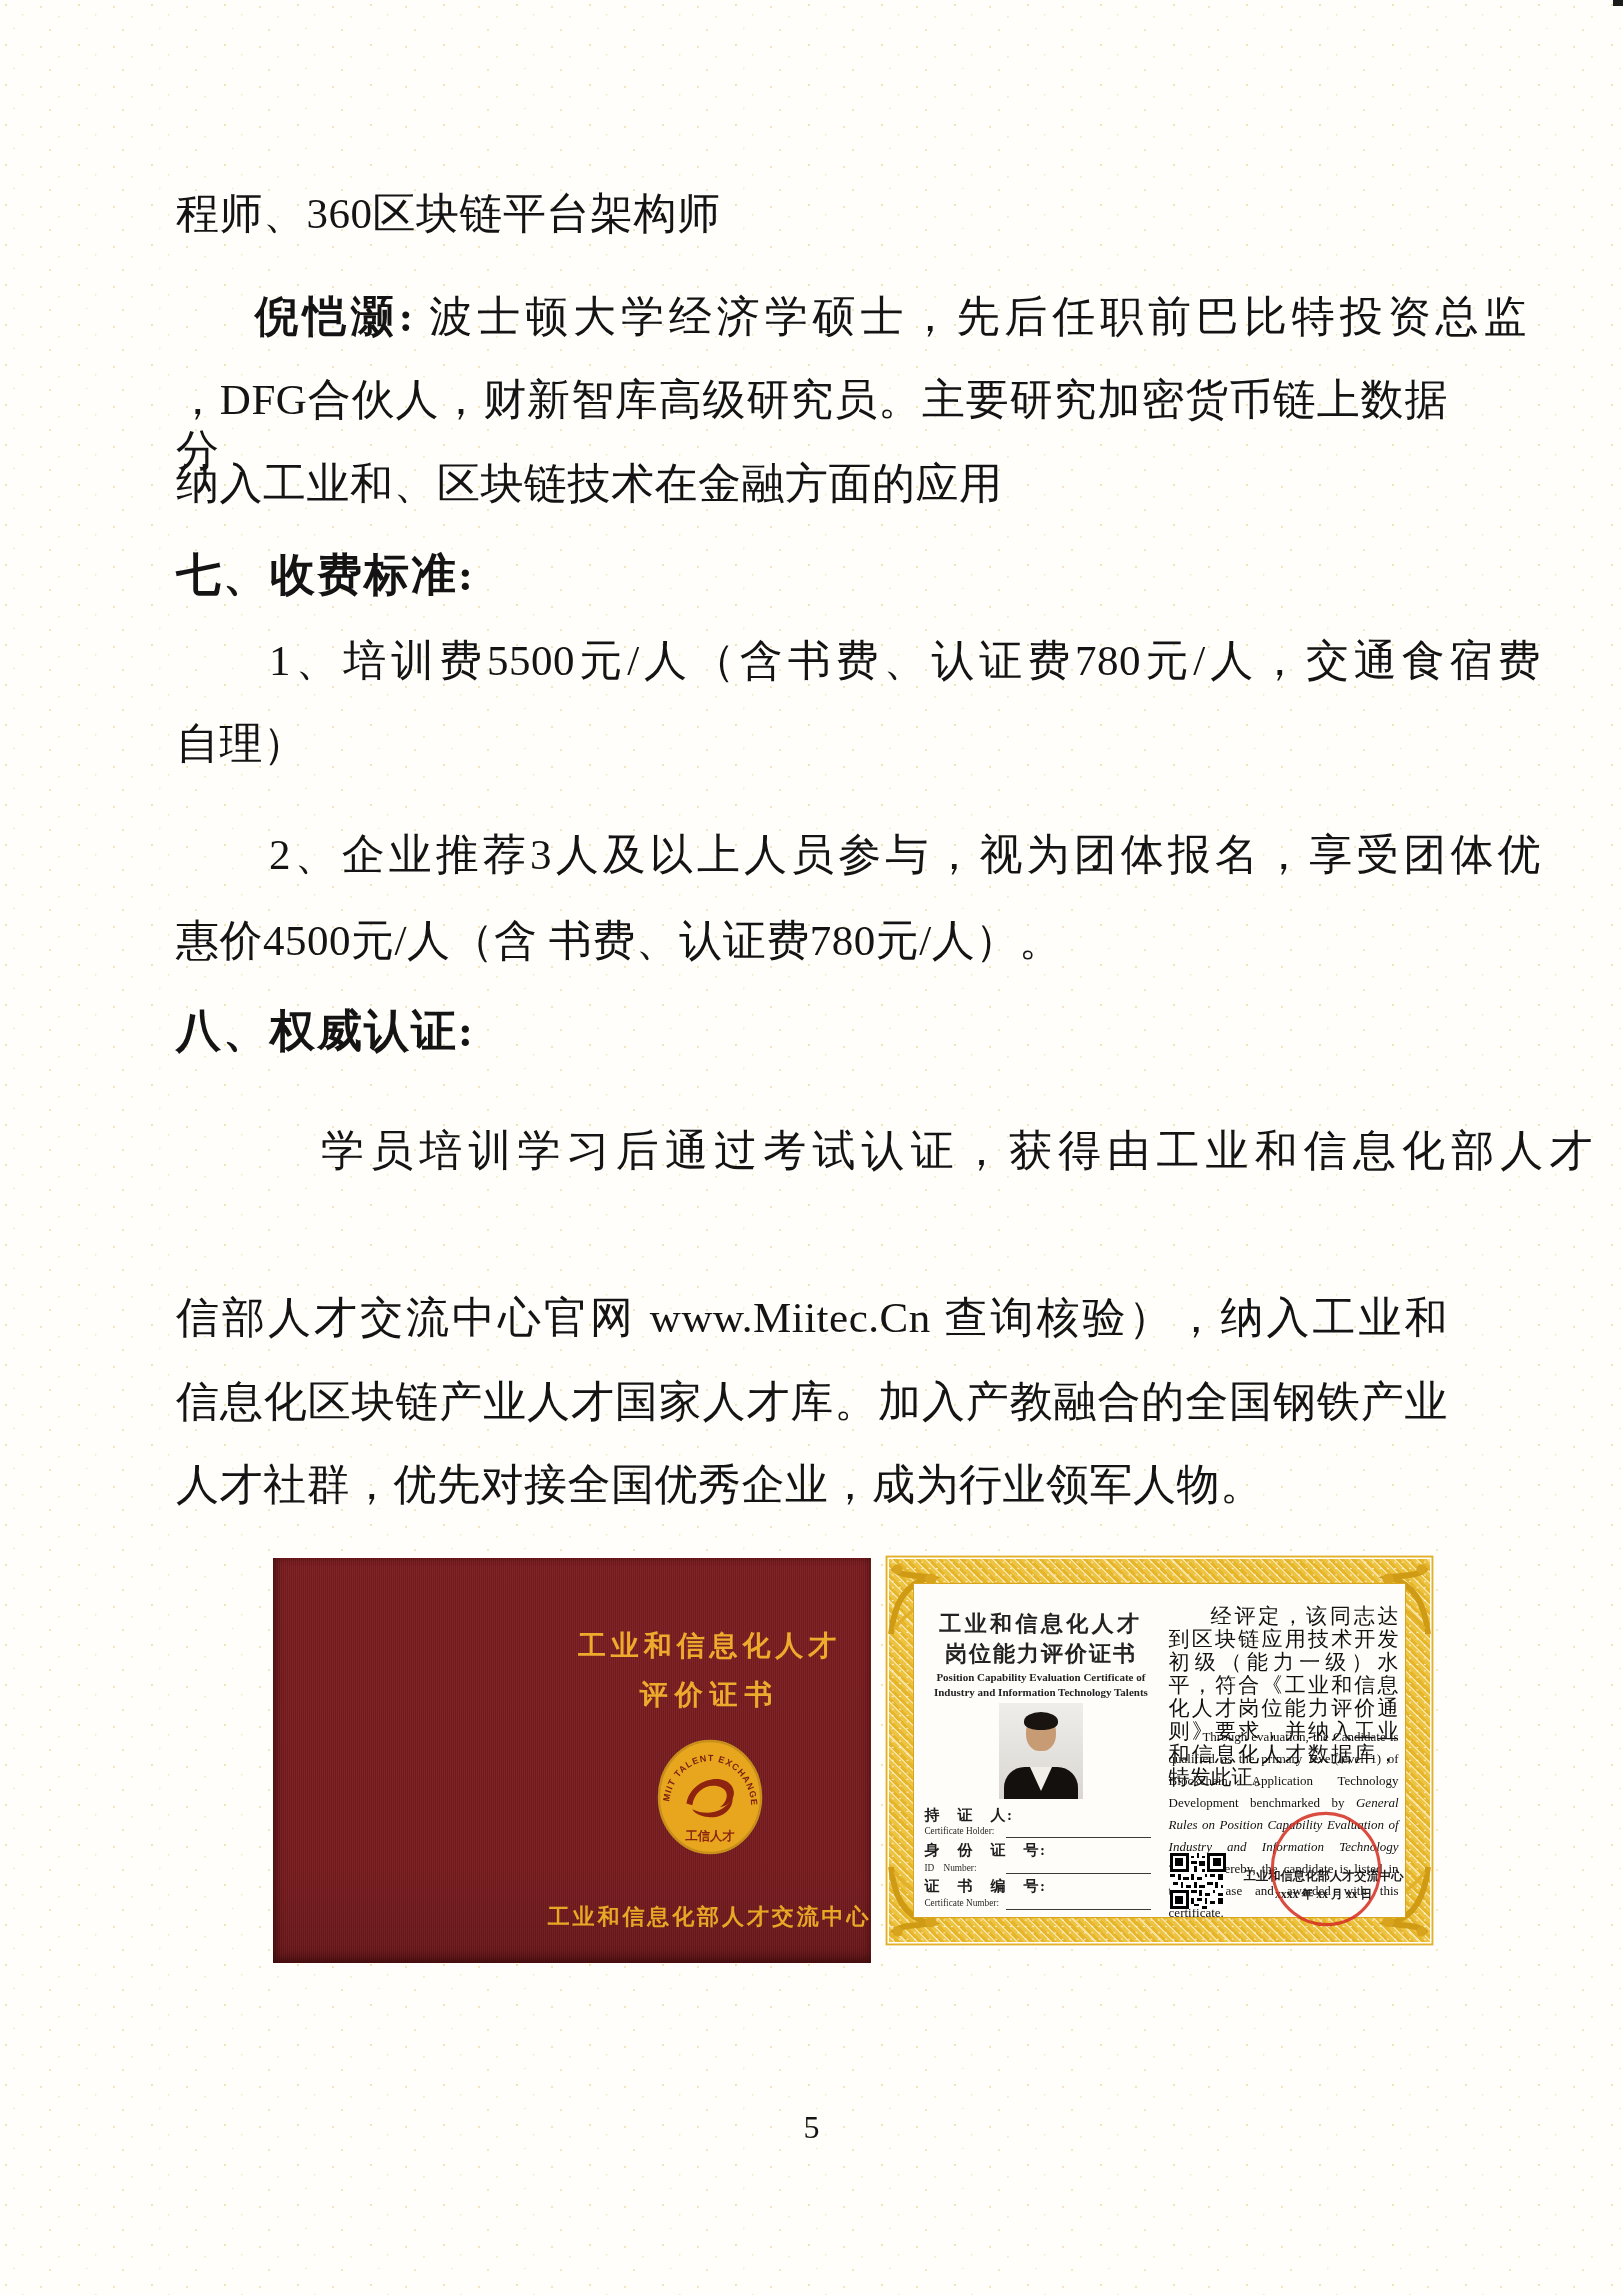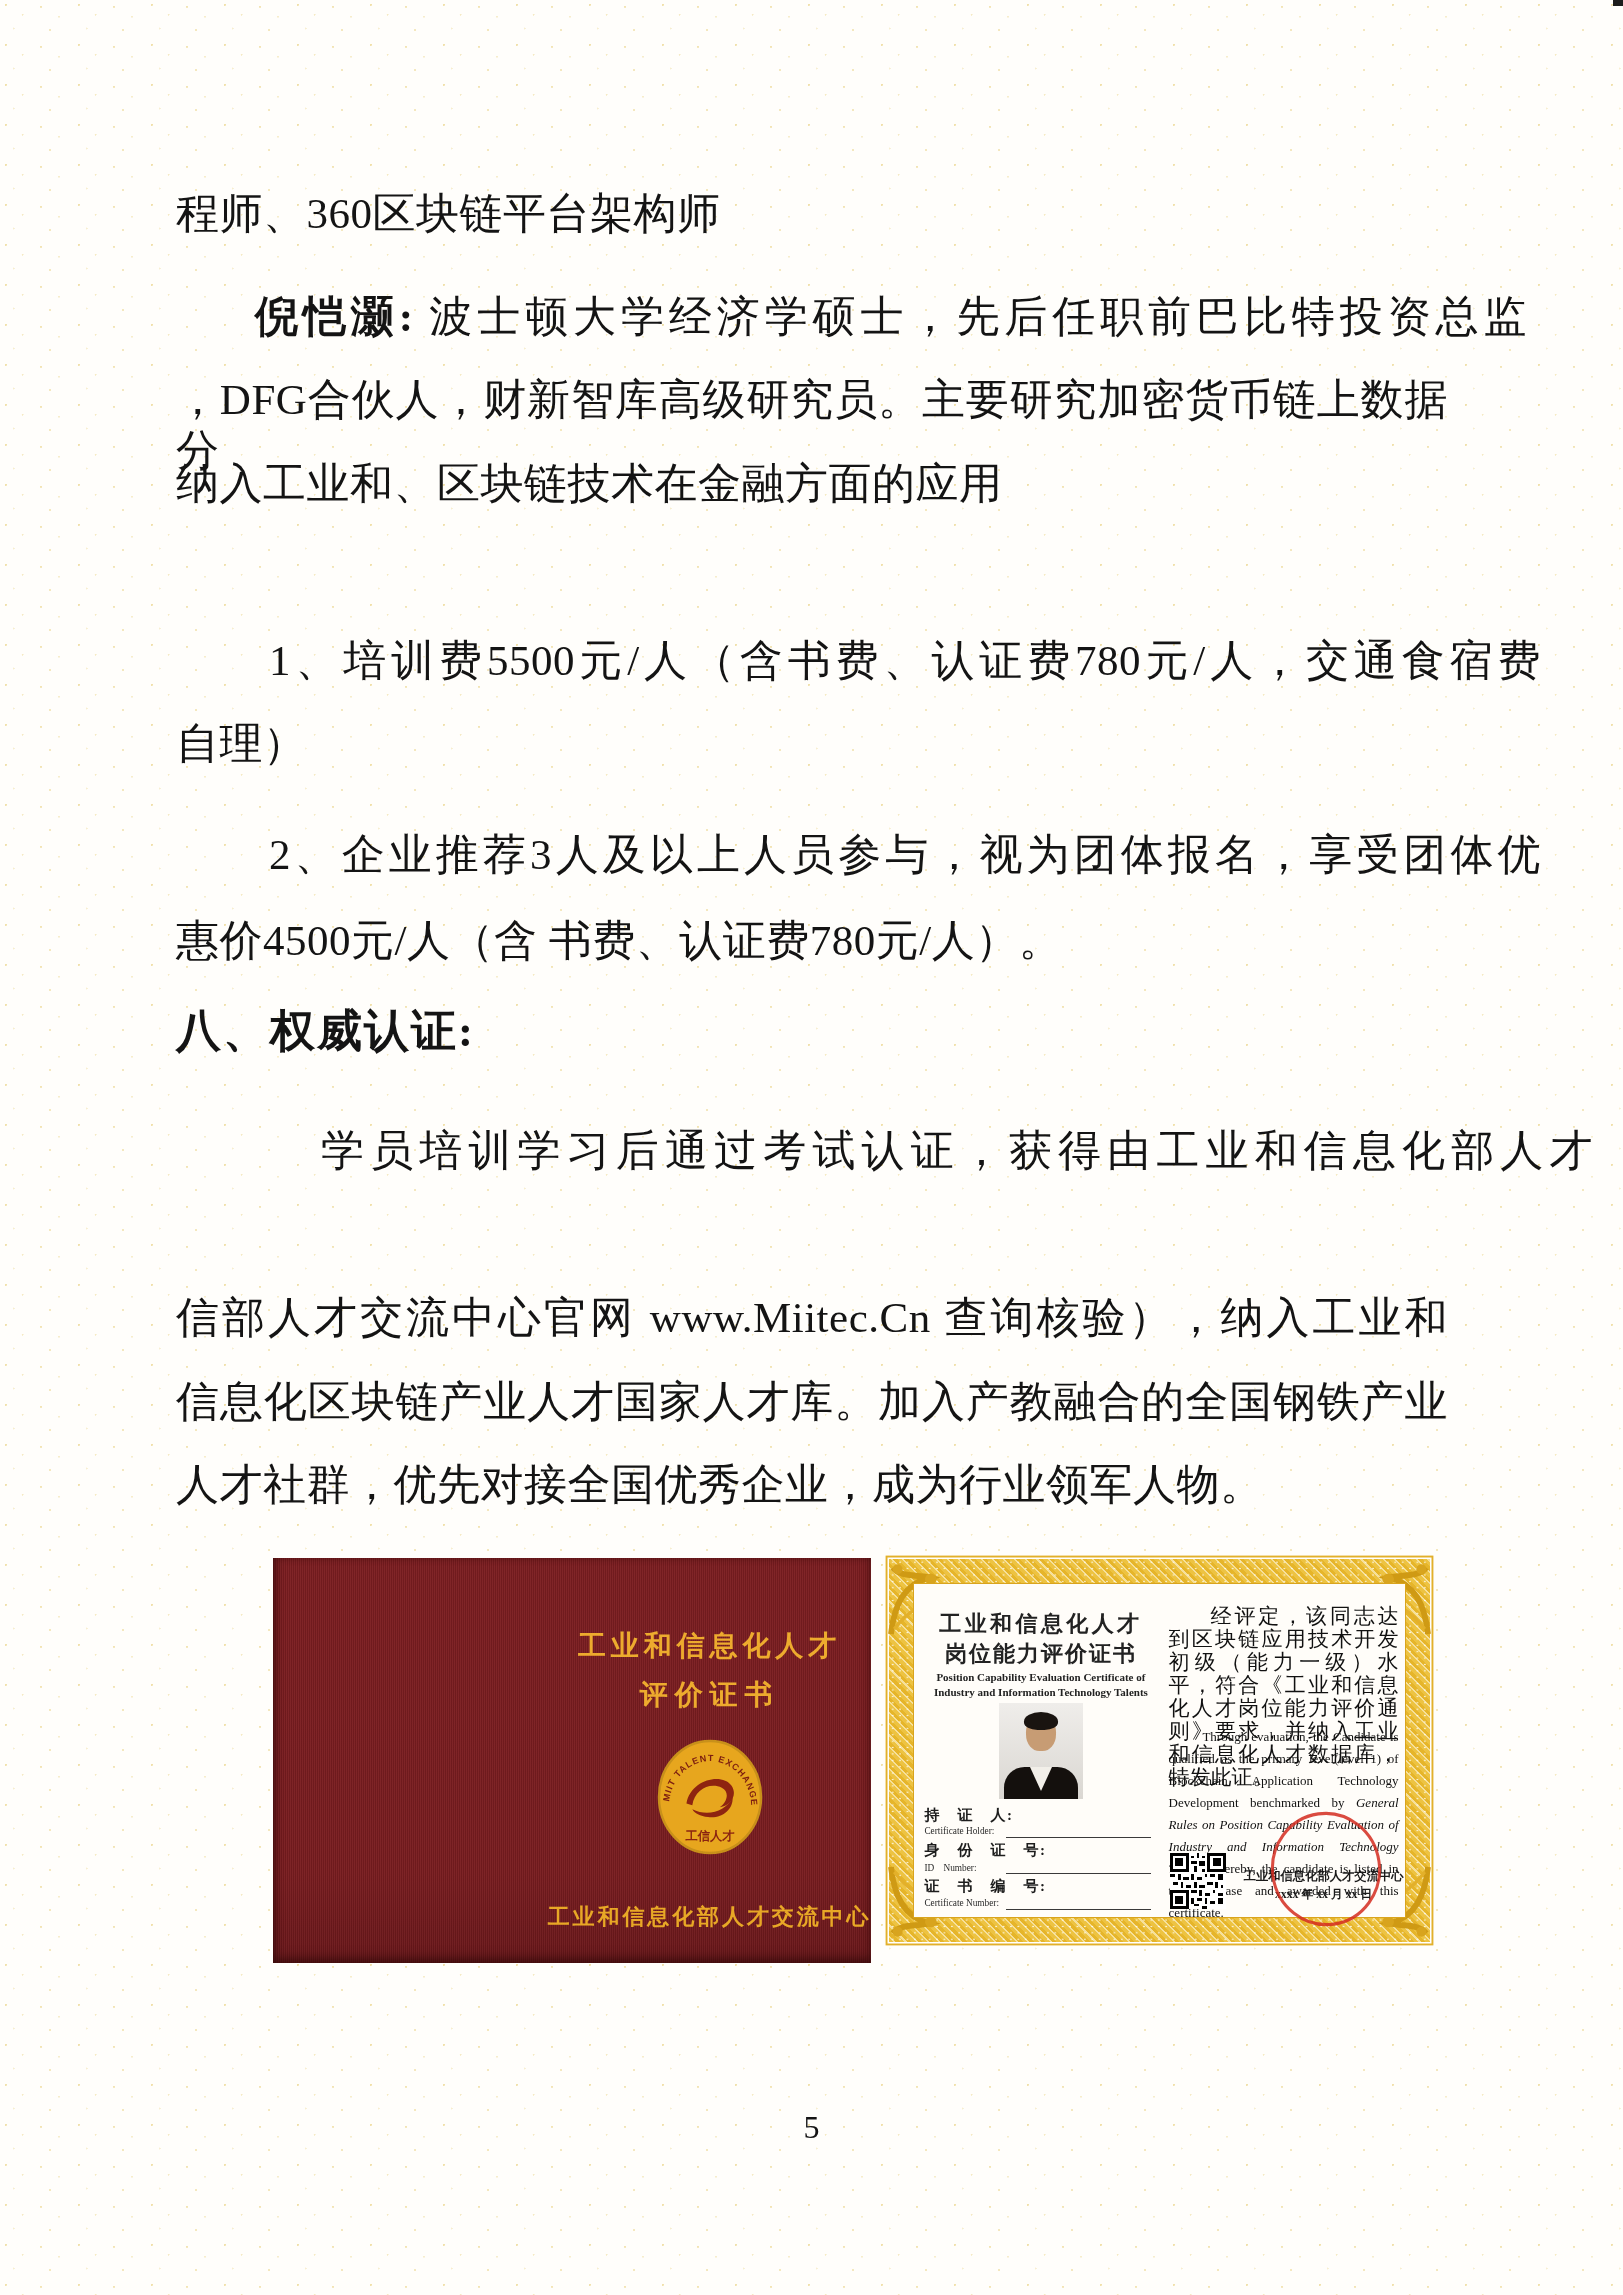--- a/index.html
+++ b/index.html
@@ -106,20 +106,21 @@
 <body>
 
 <div class="page">
   <div class="watermark"></div>
   <div class="scan-nub"></div>
 
   <div class="ln" style="top:189px">程师、360区块链平台架构师</div>
   <div class="ln full i160" style="top:292px"><span class="b">倪恺灏:</span><span> 波士顿大学经济学硕士，先后任职前巴比特投资总监</span></div>
   <div class="ln full" style="top:375px">，DFG合伙人，财新智库高级研究员。主要研究加密货币链上数据分</div>
   <div class="ln" style="top:459px">纳入工业和、区块链技术在金融方面的应用</div>
+  <div class="ln h" style="top:549px">七、收费标准:</div>
   <div class="ln full i190" style="top:636px">1、培训费5500元/人（含书费、认证费780元/人，交通食宿费</div>
   <div class="ln" style="top:719px">自理）</div>
   <div class="ln full i190" style="top:830px">2、企业推荐3人及以上人员参与，视为团体报名，享受团体优</div>
   <div class="ln" style="top:916px">惠价4500元/人（含 书费、认证费780元/人）。</div>
   <div class="ln h" style="top:1005px">八、权威认证:</div>
   <div class="ln full i295" style="top:1126px">学员培训学习后通过考试认证，获得由工业和信息化部人才</div>
   <div class="ln full" style="top:1293px">信部人才交流中心官网 www.Miitec.Cn 查询核验），纳入工业和</div>
   <div class="ln full" style="top:1377px">信息化区块链产业人才国家人才库。加入产教融合的全国钢铁产业</div>
   <div class="ln" style="top:1460px">人才社群，优先对接全国优秀企业，成为行业领军人物。</div>
 

